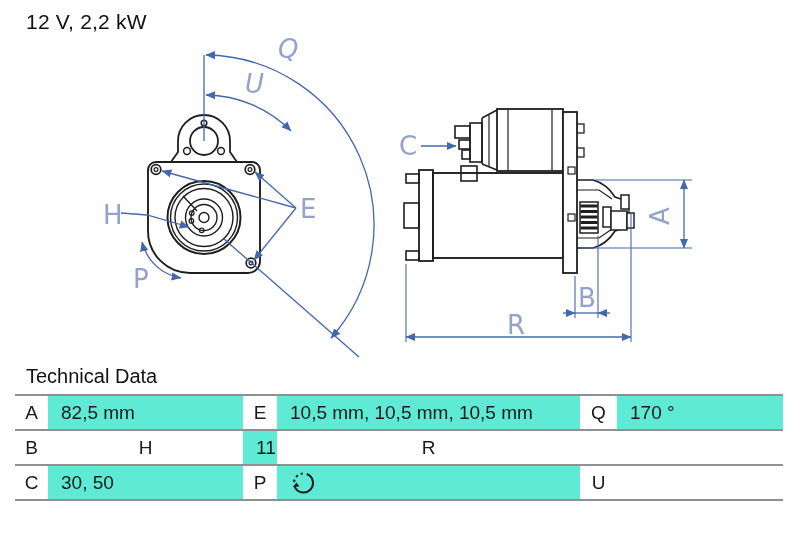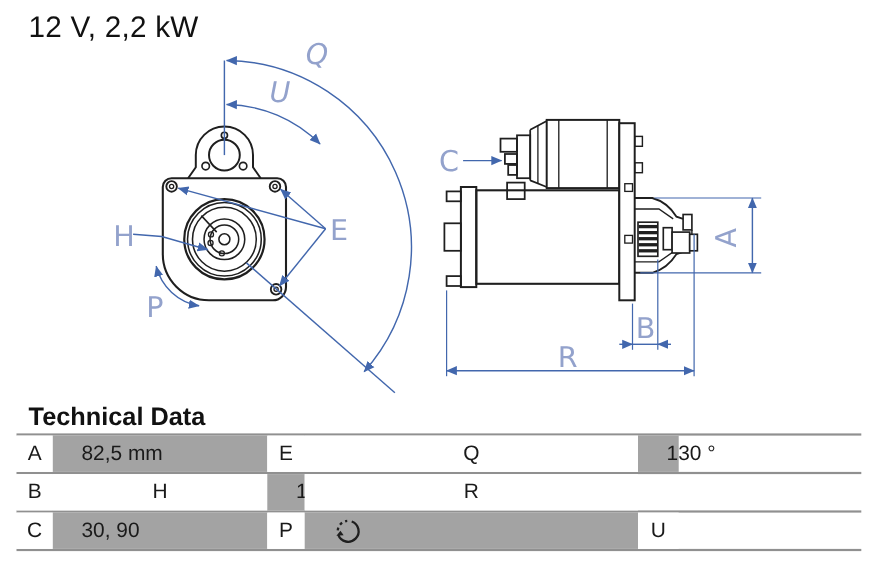--- a/index.html
+++ b/index.html
@@ -1,26 +1,26 @@
 <!DOCTYPE html>
 <html><head>
 <meta charset="utf-8">
 <style>
   html,body{margin:0;padding:0;background:#ffffff;}
   body{width:800px;height:533px;position:relative;overflow:hidden;
        font-family:"Liberation Sans",sans-serif;color:#1a1a1a;}
-  .hdr{position:absolute;left:26px;top:10px;font-size:27px;font-weight:500;
+  .hdr{position:absolute;left:26px;top:10px;font-size:21px;font-weight:500;
        letter-spacing:.2px;color:#111;}
   .drawing{position:absolute;left:0;top:0;}
-  .tbl-title{position:absolute;left:26px;top:365px;font-size:23px;font-weight:bold;color:#111;}
+  .tbl-title{position:absolute;left:26px;top:365px;font-size:20px;font-weight:normal;color:#111;}
   .datatable{position:absolute;left:15px;top:394px;width:768px;border-bottom:2px solid #909090;}
   .trow{display:grid;grid-template-columns:33px 195px 34px 303px 37px 166px;
         height:33px;border-top:2px solid #909090;font-size:19px;}
   .key{background:#ffffff;text-align:center;line-height:33px;}
-  .val{background:#a3a3a3;padding-left:26px;line-height:33px;white-space:nowrap;
+  .val{background:#5eead4;padding-left:13px;line-height:33px;white-space:nowrap;
        display:flex;align-items:center;}
   svg text{font-family:"DejaVu Sans",sans-serif;}
   .dimlabel{fill:#93a2cc;font-size:26px;}
   .dimlabel.it{font-style:italic;}
 </style>
 </head>
 <body>
 
 <div class="hdr">12 V, 2,2 kW</div>
 
@@ -168,32 +168,33 @@
   </g>
 </svg>
 
 <div class="tbl-title">Technical Data</div>
 
 <div class="datatable">
   <div class="trow">
     <div class="key">A</div>
     <div class="val">82,5 mm</div>
     <div class="key">E</div>
+    <div class="val">10,5 mm, 10,5 mm, 10,5 mm</div>
     <div class="key">Q</div>
-    <div class="val">130 °</div>
+    <div class="val">170 °</div>
   </div>
   <div class="trow">
     <div class="key">B</div>
     <div class="key">H</div>
     <div class="val">11</div>
     <div class="key">R</div>
   </div>
   <div class="trow">
     <div class="key">C</div>
-    <div class="val">30, 90</div>
+    <div class="val">30, 50</div>
     <div class="key">P</div>
     <div class="val">
       <svg width="27" height="27" viewBox="0 0 27 27">
         <path d="M16.75,5.07 A9.5,9.5 0 1 1 4.57,17.25" fill="none" stroke="#1f1f1f" stroke-width="2.1"></path>
         <path d="M4.04,13.17 A9.5,9.5 0 0 1 12.67,4.54" fill="none" stroke="#1f1f1f" stroke-width="2.1" stroke-dasharray="2.6,3"></path>
         <polygon points="2.8,18 6.5,13.4 9.4,17.6" fill="#1f1f1f"></polygon>
       </svg>
     </div>
     <div class="key">U</div>
   </div>

